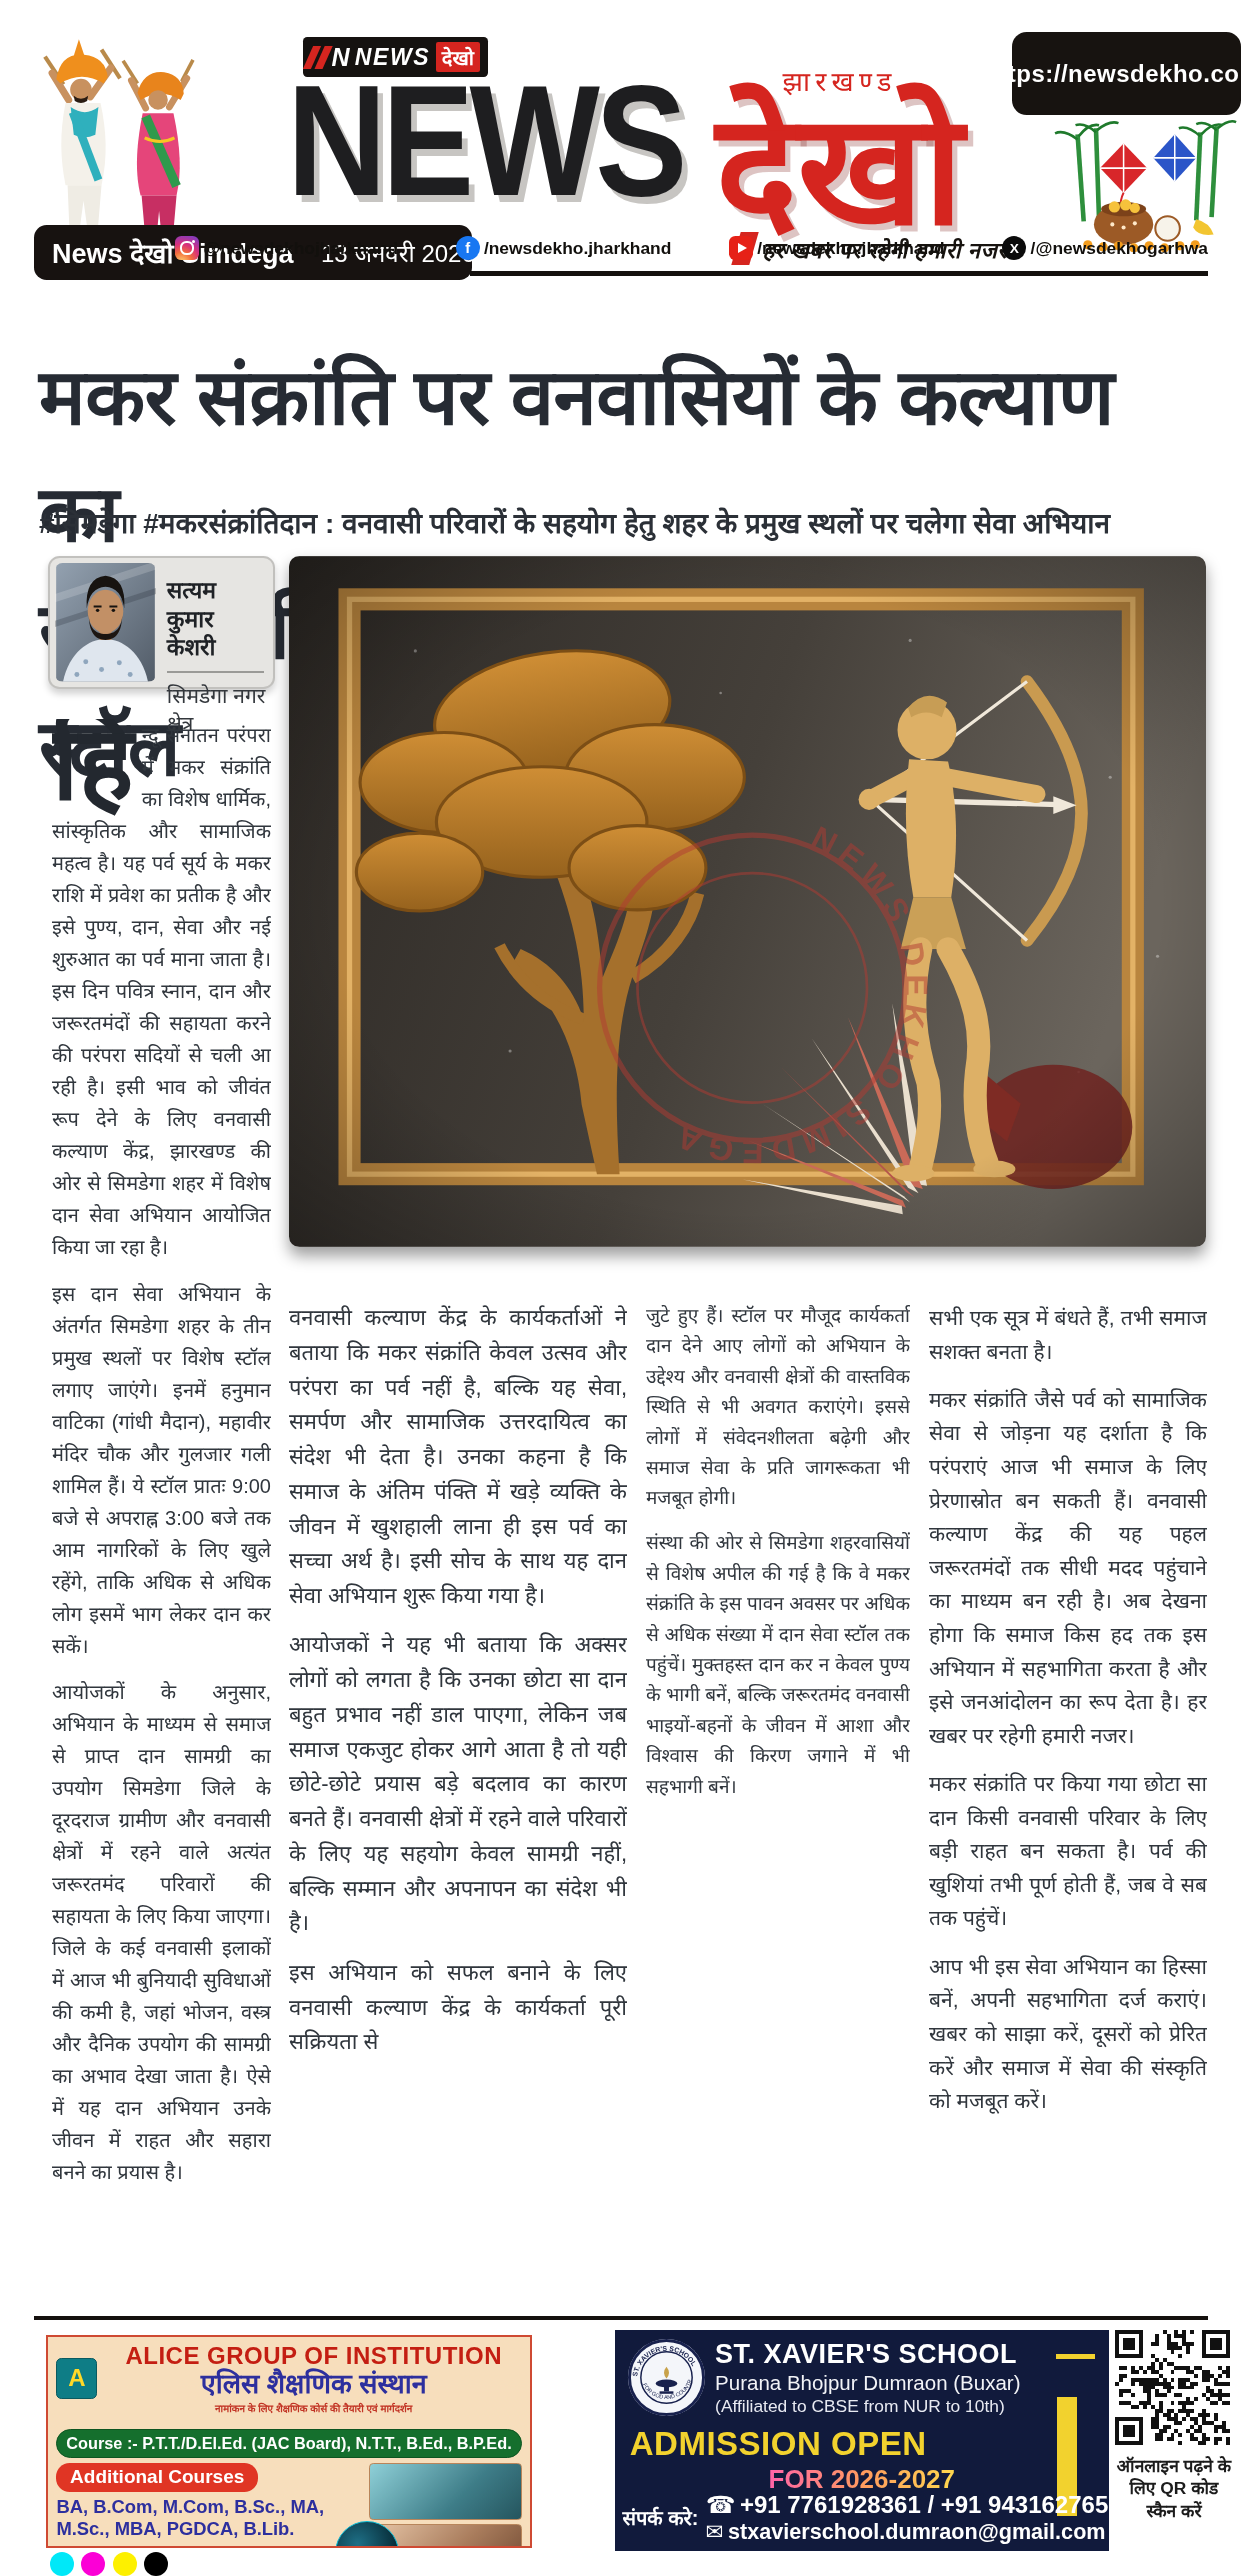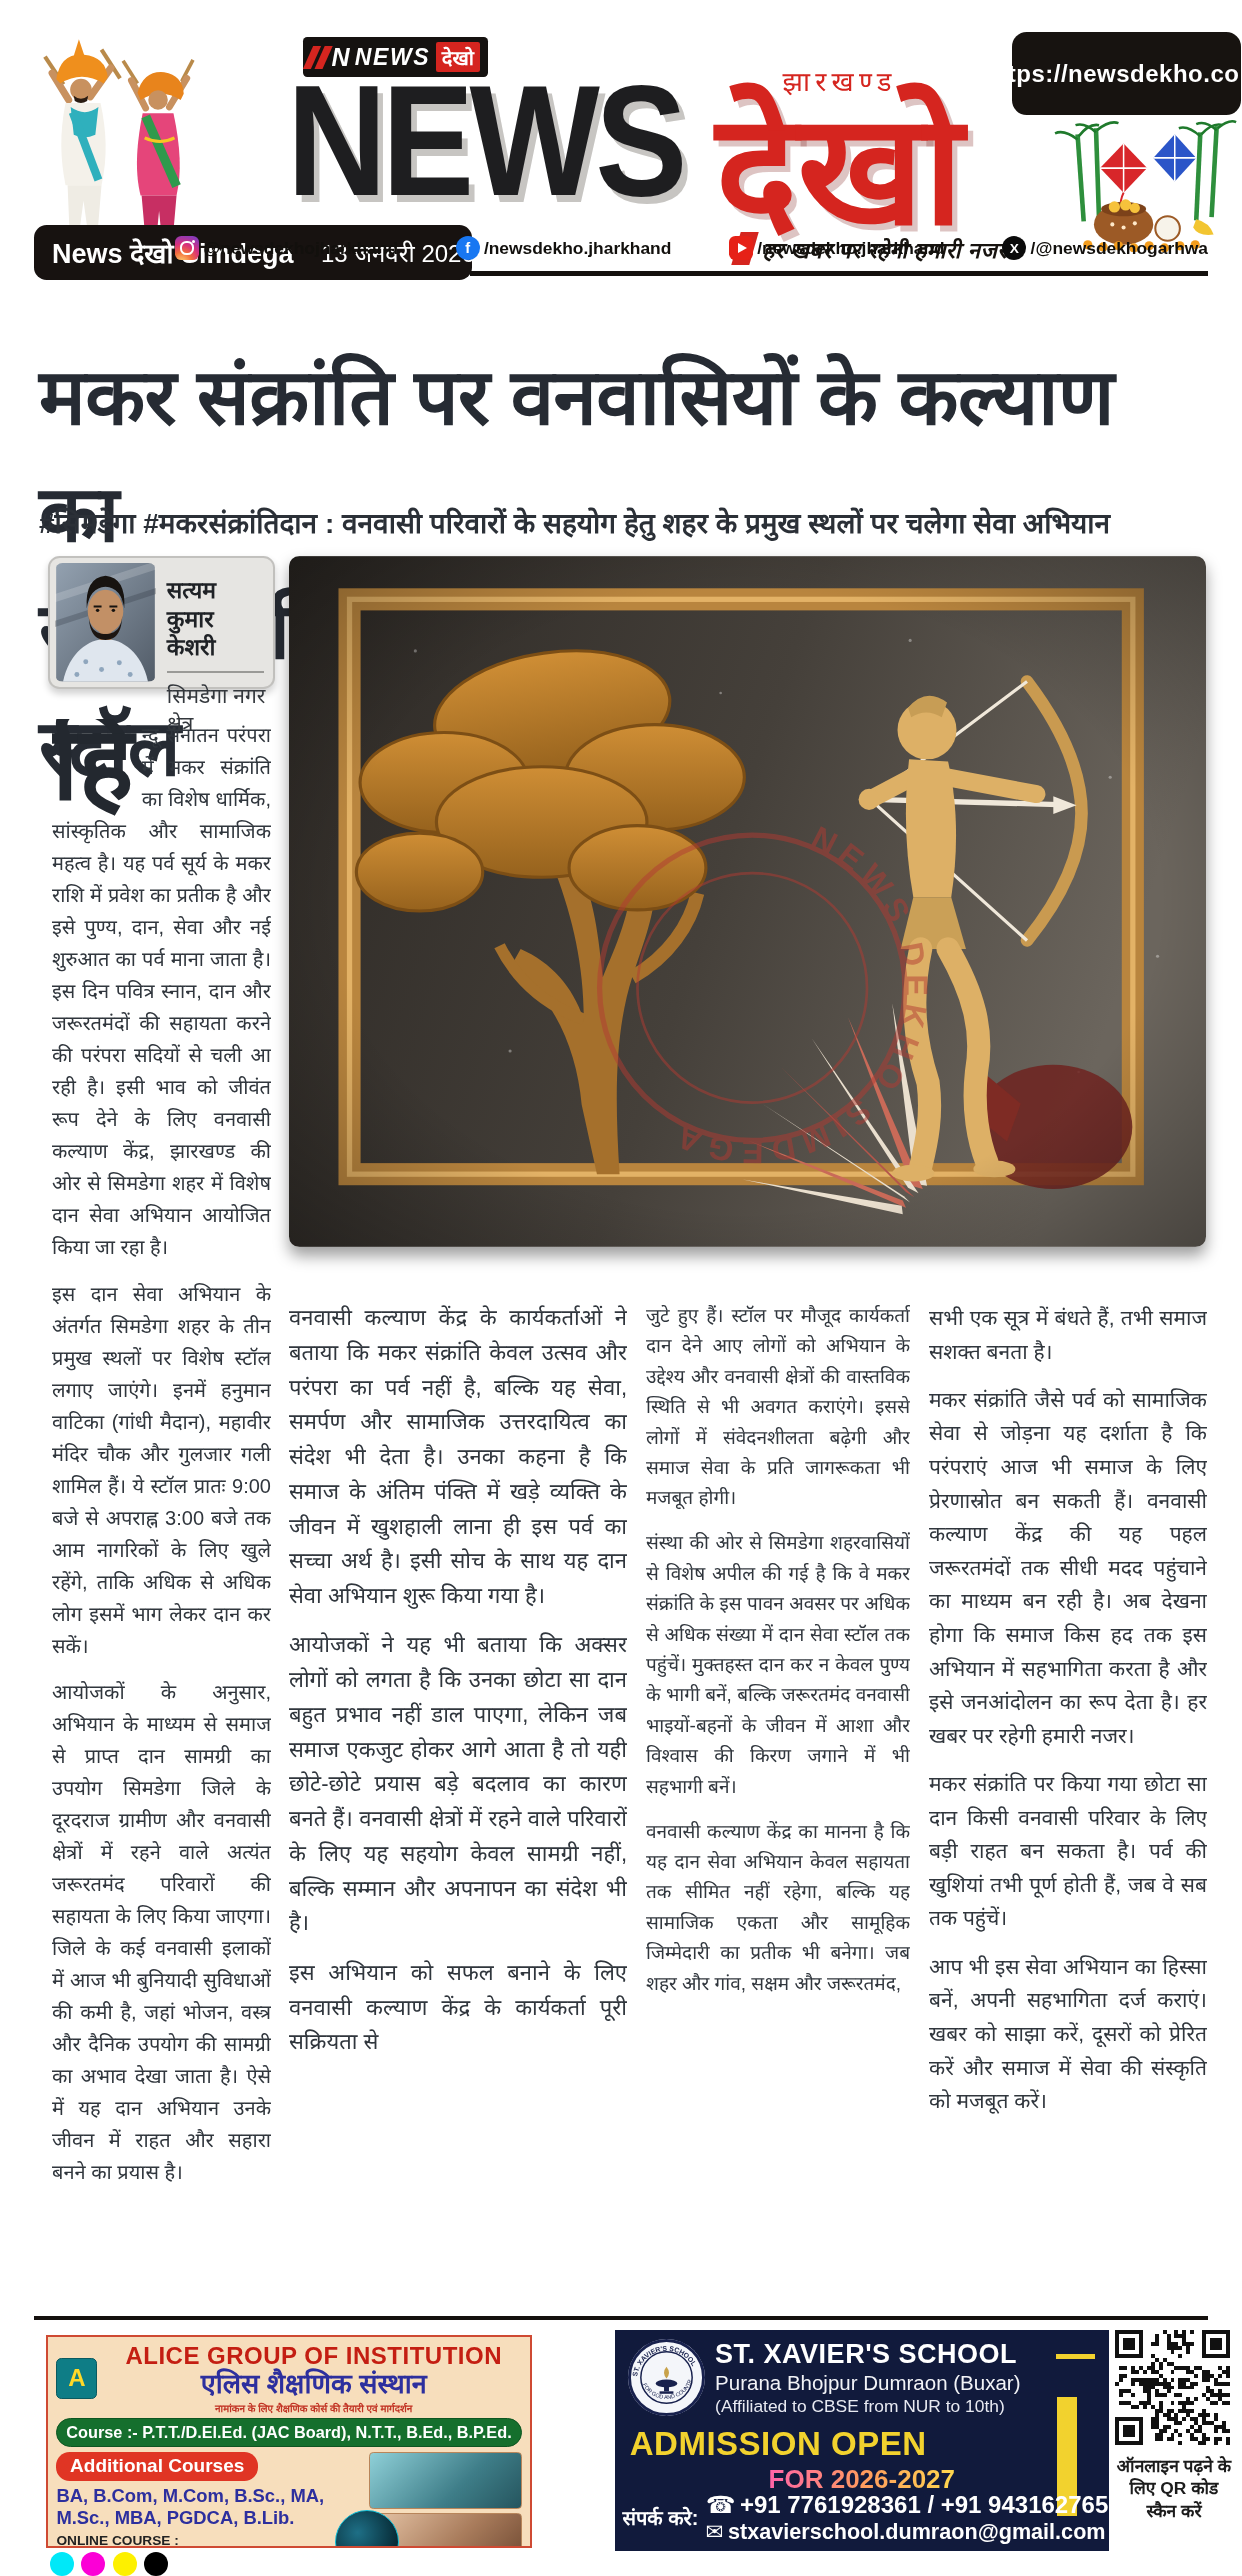--- a/index.html
+++ b/index.html
@@ -85,21 +85,21 @@
 
   .ad-alice{position:absolute;left:46px;top:2335px;width:486px;height:213px;background:#f7debc;
             border:2.1px solid #cf4a33;box-sizing:border-box;overflow:hidden;padding:5.3px 8.4px 0;}
   .alice-head{display:flex;align-items:center;gap:8.4px;}
   .alice-logo{width:39px;height:39px;background:#0e7d86;border:1.6px solid #0a5a60;border-radius:5.3px;
               color:#ffd928;font-size:24px;font-weight:900;display:flex;align-items:center;justify-content:center;flex:0 0 auto;}
   .alice-titles{flex:1;text-align:center;}
   .alice-title{color:#c41e12;font-size:24px;font-weight:900;letter-spacing:0.5px;}
   .alice-title-hi{color:#2d2f9e;font-size:27px;font-weight:900;line-height:1.08;}
   .alice-tagline{color:#c23324;font-size:10px;font-weight:bold;margin-top:1.1px;}
-  .alice-course{margin-top:3px;background:#156f2d;border:1.6px solid #0d5521;border-radius:14.7px;
+  .alice-course{margin-top:14px;background:#156f2d;border:1.6px solid #0d5521;border-radius:14.7px;
                 color:#fff;font-size:16.3px;font-weight:bold;text-align:center;padding:4.2px 3.2px;}
   .alice-mid{display:flex;gap:7.4px;margin-top:5.3px;}
   .alice-left{flex:1;min-width:0;}
   .alice-pill{display:inline-block;background:#e03524;color:#fff;font-size:19px;font-weight:900;
               padding:3.2px 13.7px;border-radius:13.7px;}
   .alice-list{color:#2d2f9e;font-size:18.4px;font-weight:900;margin-top:4.2px;line-height:1.22;}
   .alice-online{margin-top:3.2px;font-size:13.7px;font-weight:bold;color:#222;}
   .alice-photos{width:153px;position:relative;flex:0 0 auto;}
   .ph{border-radius:4.2px;border:1.1px solid #b8855a;}
   .ph1{height:55px;background:linear-gradient(135deg,#8fd0d8,#3e7d88 60%,#25555e);}
@@ -421,21 +421,20 @@
 
   <section class="col col2">
     <p class="para">वनवासी कल्याण केंद्र के कार्यकर्ताओं ने बताया कि मकर संक्रांति केवल उत्सव और परंपरा का पर्व नहीं है, बल्कि यह सेवा, समर्पण और सामाजिक उत्तरदायित्व का संदेश भी देता है। उनका कहना है कि समाज के अंतिम पंक्ति में खड़े व्यक्ति के जीवन में खुशहाली लाना ही इस पर्व का सच्चा अर्थ है। इसी सोच के साथ यह दान सेवा अभियान शुरू किया गया है।</p>
     <p class="para">आयोजकों ने यह भी बताया कि अक्सर लोगों को लगता है कि उनका छोटा सा दान बहुत प्रभाव नहीं डाल पाएगा, लेकिन जब समाज एकजुट होकर आगे आता है तो यही छोटे-छोटे प्रयास बड़े बदलाव का कारण बनते हैं। वनवासी क्षेत्रों में रहने वाले परिवारों के लिए यह सहयोग केवल सामग्री नहीं, बल्कि सम्मान और अपनापन का संदेश भी है।</p>
     <p class="para">इस अभियान को सफल बनाने के लिए वनवासी कल्याण केंद्र के कार्यकर्ता पूरी सक्रियता से</p>
   </section>
 
   <section class="col col3">
     <p class="para">जुटे हुए हैं। स्टॉल पर मौजूद कार्यकर्ता दान देने आए लोगों को अभियान के उद्देश्य और वनवासी क्षेत्रों की वास्तविक स्थिति से भी अवगत कराएंगे। इससे लोगों में संवेदनशीलता बढ़ेगी और समाज सेवा के प्रति जागरूकता भी मजबूत होगी।</p>
     <p class="para">संस्था की ओर से सिमडेगा शहरवासियों से विशेष अपील की गई है कि वे मकर संक्रांति के इस पावन अवसर पर अधिक से अधिक संख्या में दान सेवा स्टॉल तक पहुंचें। मुक्तहस्त दान कर न केवल पुण्य के भागी बनें, बल्कि जरूरतमंद वनवासी भाइयों-बहनों के जीवन में आशा और विश्वास की किरण जगाने में भी सहभागी बनें।</p>
-    <p class="para">वनवासी कल्याण केंद्र का मानना है कि यह दान सेवा अभियान केवल सहायता तक सीमित नहीं रहेगा, बल्कि यह सामाजिक एकता और सामूहिक जिम्मेदारी का प्रतीक भी बनेगा। जब शहर और गांव, सक्षम और जरूरतमंद,</p>
   </section>
 
   <section class="col col4">
     <p class="para">सभी एक सूत्र में बंधते हैं, तभी समाज सशक्त बनता है।</p>
     <p class="para">मकर संक्रांति जैसे पर्व को सामाजिक सेवा से जोड़ना यह दर्शाता है कि परंपराएं आज भी समाज के लिए प्रेरणास्रोत बन सकती हैं। वनवासी कल्याण केंद्र की यह पहल जरूरतमंदों तक सीधी मदद पहुंचाने का माध्यम बन रही है। अब देखना होगा कि समाज किस हद तक इस अभियान में सहभागिता करता है और इसे जनआंदोलन का रूप देता है। हर खबर पर रहेगी हमारी नजर।</p>
     <p class="para">मकर संक्रांति पर किया गया छोटा सा दान किसी वनवासी परिवार के लिए बड़ी राहत बन सकता है। पर्व की खुशियां तभी पूर्ण होती हैं, जब वे सब तक पहुंचें।</p>
     <p class="para">आप भी इस सेवा अभियान का हिस्सा बनें, अपनी सहभागिता दर्ज कराएं। खबर को साझा करें, दूसरों को प्रेरित करें और समाज में सेवा की संस्कृति को मजबूत करें।</p>
   </section>
 
   <div class="ads-divider"></div>

